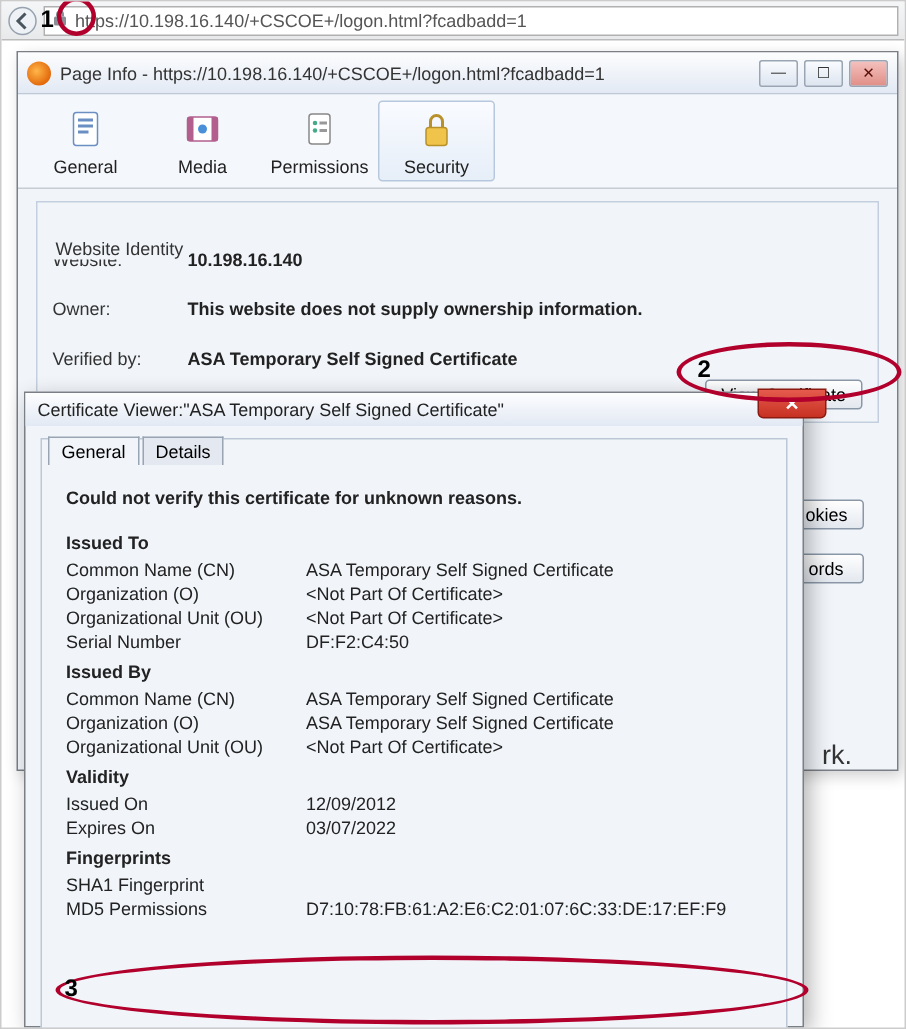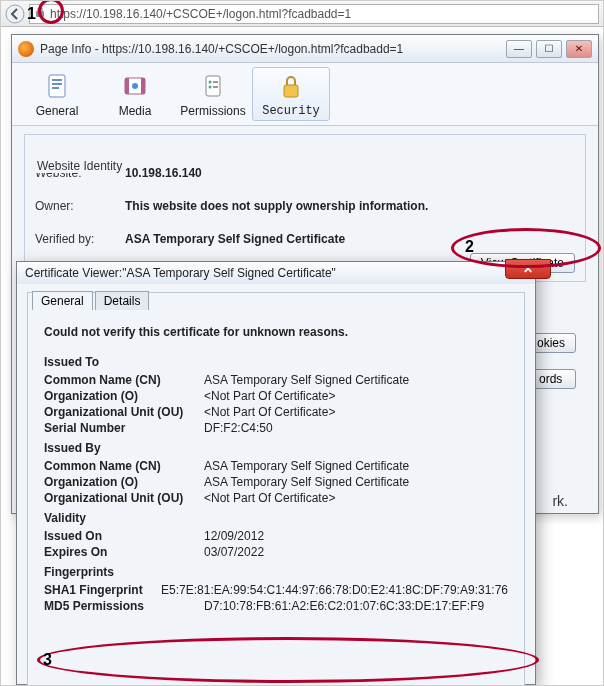--- a/index.html
+++ b/index.html
@@ -96,21 +96,20 @@
     width: 78px;
     text-align:center;
     padding: 4px 0 2px 0;
     border: 1px solid transparent;
     color:#222;
   }
   .tool-item.selected {
     border: 1px solid #b7c8de;
     background: linear-gradient(#f9fbff,#e6eef8);
     border-radius:3px;
-    font-family:Liberation Mono, monospace;
   }
   .tool-item .ico { height:30px; display:flex; align-items:center; justify-content:center; }
   .tool-item .lbl { margin-top:2px; }
 
   .group-box {
     margin: 8px 12px;
     border: 1px solid #c3cfde;
     position:relative;
     padding: 12px 10px 12px 10px;
     background:#f1f5fa;
@@ -143,21 +142,21 @@
     border: 1px solid #8a97a7;
     background: linear-gradient(#fefefe,#e3e8ef);
     border-radius:3px;
     font-size:12px;
     min-width:48px;
   }
   .side-txt {
     position:absolute;
     right: 30px;
     color:#333;
-    font-size:14px;
+    font-size:18px;
   }
 
   
   .cert-window {
     position:absolute;
     left: 15px;
     top: 260px;
     width: 520px;
     height: 424px;
     border:1px solid #7a7f86;
@@ -204,21 +203,21 @@
     border-bottom: none;
     background:#f1f5fa;
     margin-right:2px;
     font-size:12px;
   }
   .tab.inactive { background:#e4e9f1; }
   .cert-content { padding: 6px 16px; color:#222; }
   .cert-content .warn { font-weight:bold; margin: 6px 0 16px 0;}
   .sect { font-weight:bold; margin-top:6px; margin-bottom:4px;}
   .crow { display:flex; margin:2px 0;}
-  .crow .ck { width: 160px; font-weight: bold; }
+  .crow .ck { width: 160px; }
   .crow .cv { flex:1; }
 </style>
 </head>
 <body>
 
 <div class="nav-bar">
   <div class="back-btn">
     <svg width="20" height="20">
         <circle cx="10" cy="10" r="9" fill="#eef1f5" stroke="#97a2b0"></circle>
         <path d="M12 5 L7 10 L12 15" stroke="#4a5560" stroke-width="2" fill="none"></path>
@@ -363,21 +362,20 @@
           <div class="cv">12/09/2012</div>
         </div>
       <div class="crow">
           <div class="ck">Expires On</div>
           <div class="cv">03/07/2022</div>
         </div>
 
       <div class="sect">Fingerprints</div>
       <div class="crow">
           <div class="ck">SHA1 Fingerprint</div>
-          <div class="cv">E5:7E:81:EA:99:54:C1:44:97:66:78:D0:E2:41:8C:DF:79:A9:31:76</div>
         </div>
       <div class="crow">
           <div class="ck">MD5 Permissions</div>
           <div class="cv">D7:10:78:FB:61:A2:E6:C2:01:07:6C:33:DE:17:EF:F9</div>
         </div>
     </div>
   </div>
 </div>
 
 <div class="annot-circle" style="left:37px; top:-3px; width:26px; height:26px;"></div>

